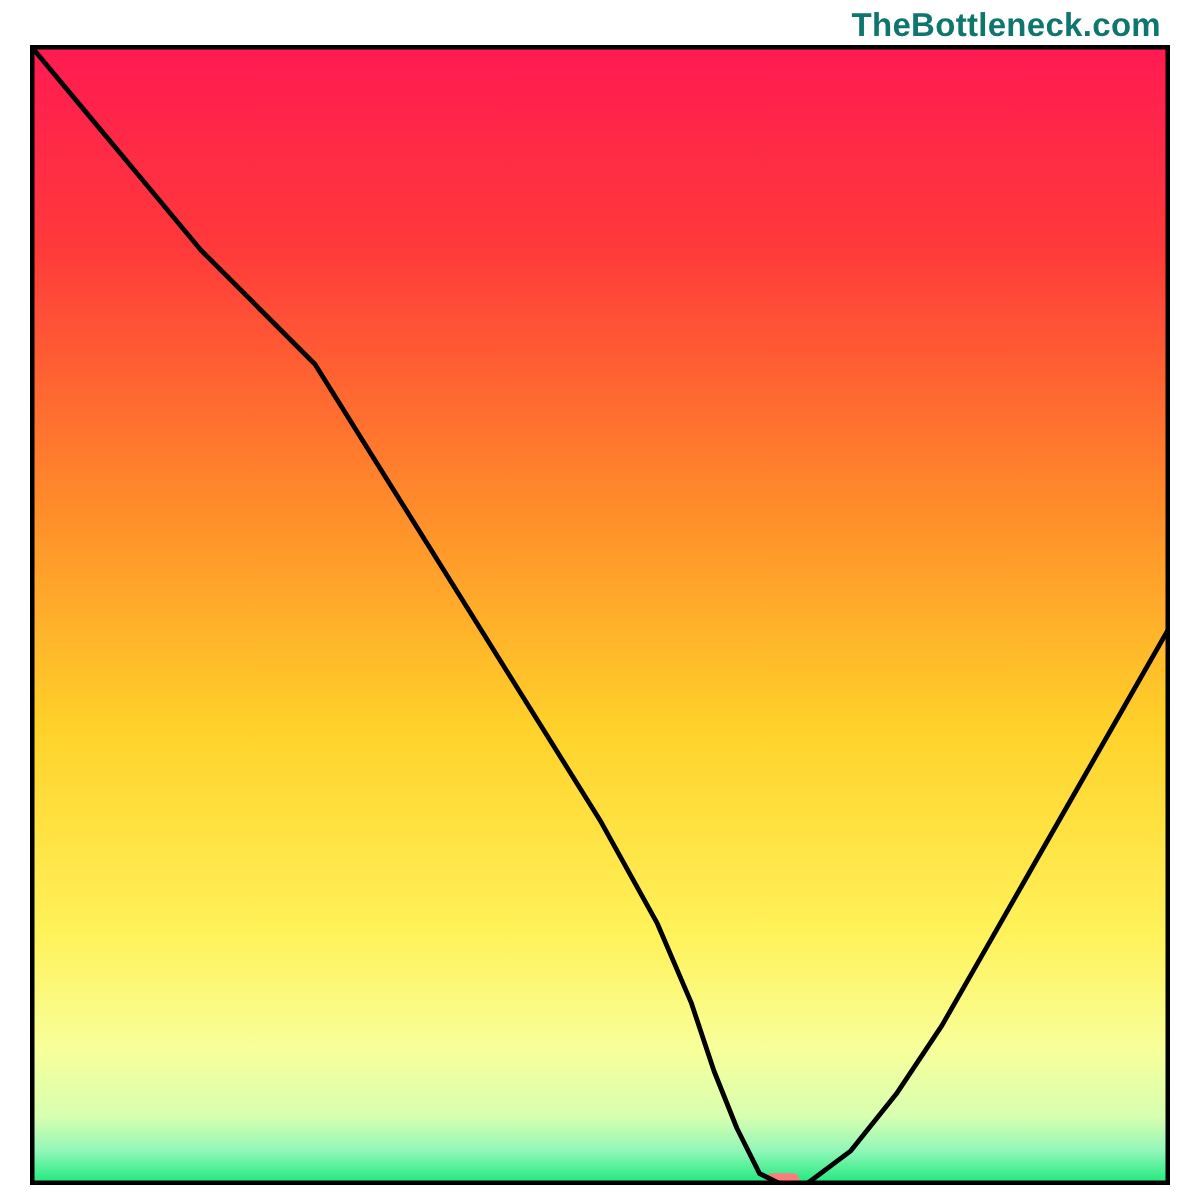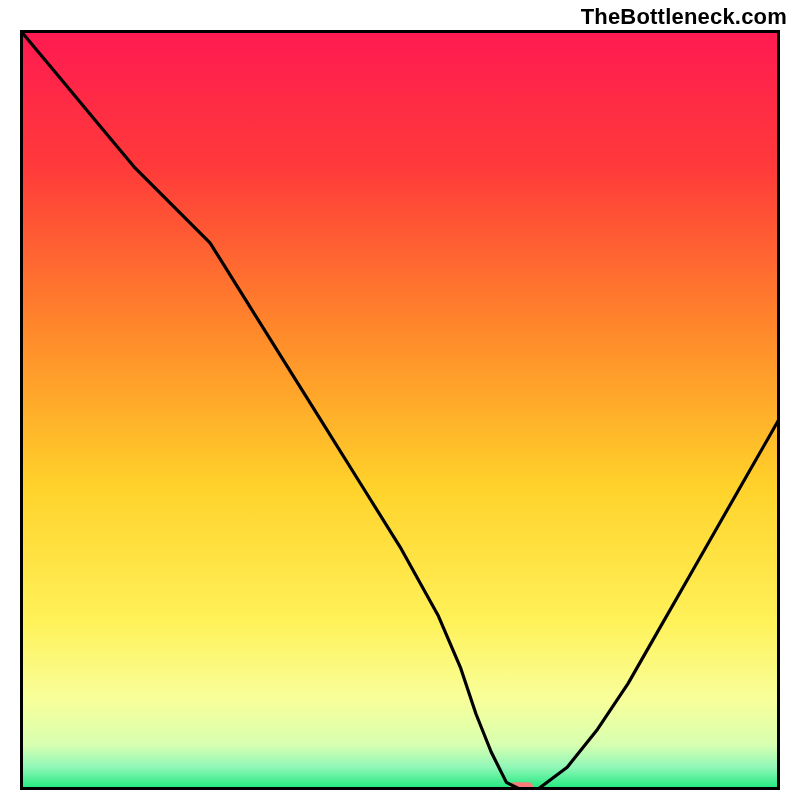--- a/index.html
+++ b/index.html
@@ -11,24 +11,24 @@
     font-family: Arial, Helvetica, sans-serif;
   }
   .wrap {
     position: relative;
     width: 800px;
     height: 800px;
   }
   .watermark {
     position: absolute;
     top: 4px;
-    right: 13px;
+    right: 26px;
     font-size: 22px;
     font-weight: 600;
-    color: #000000;
+    color: #0f766e;
     letter-spacing: 0.2px;
     user-select: none;
   }
   .plot {
     position: absolute;
     left: 20px;
     top: 30px;
     width: 760px;
     height: 760px;
   }

